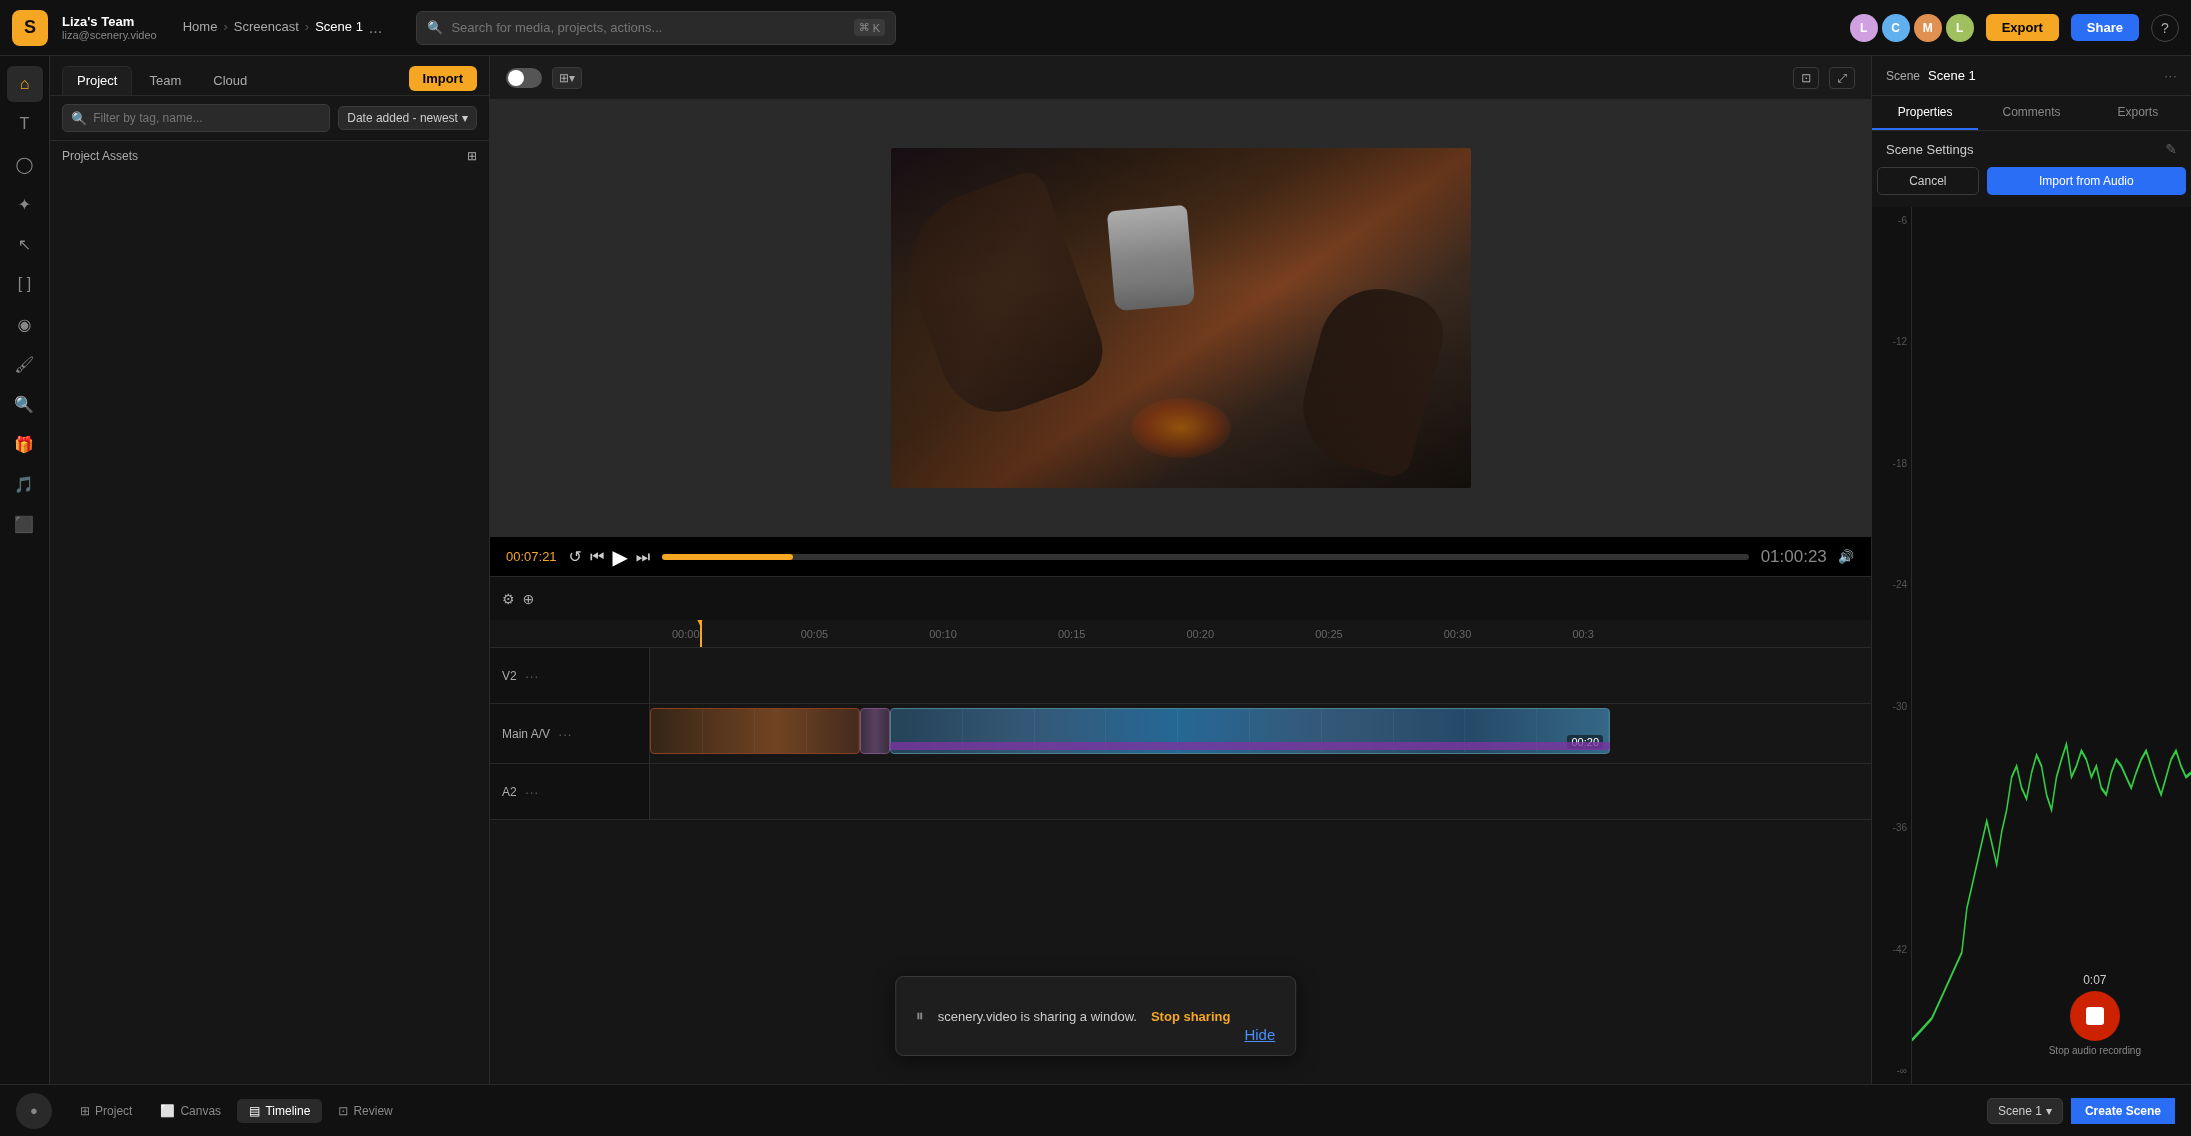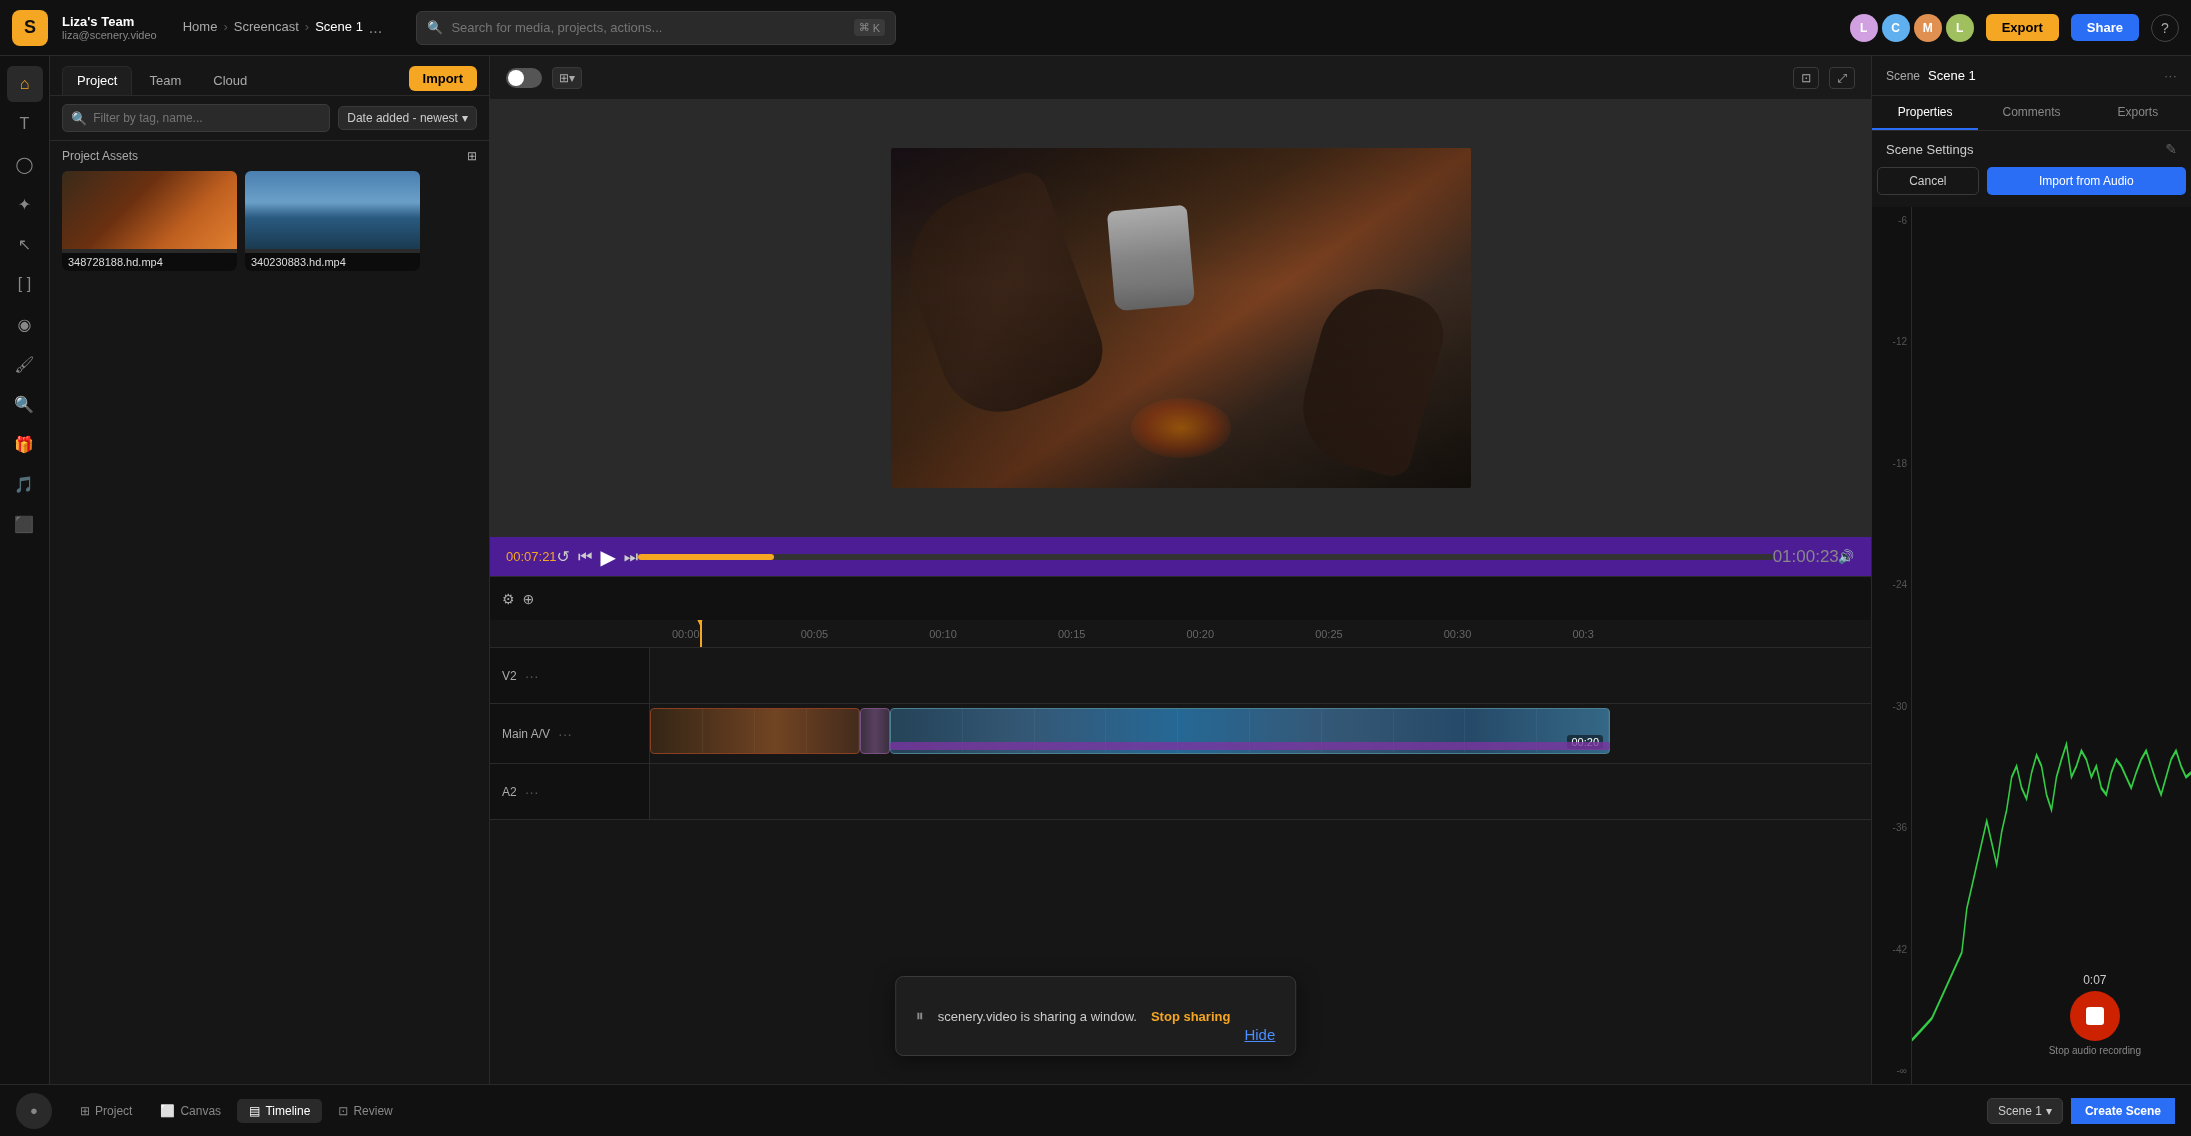--- a/index.html
+++ b/index.html
@@ -271,24 +271,25 @@
       position: absolute; left: 220px; top: 60px;
       width: 80px; height: 100px;
       background: linear-gradient(180deg, #c0c0c0 0%, #888 50%, #666 100%);
       border-radius: 8px 8px 12px 12px;
       transform: rotate(-5deg);
     }
 
     
     .playback-bar {
       height: 40px;
-      background: #4c1d95;
+      background: #000000;
       display: flex;
       align-items: center;
       padding: 0 16px;
+      gap: 12px;
       border-top: 1px solid #2a2a2a;
       flex-shrink: 0;
     }
     .time-current { color: #f5a623; font-size: 13px; font-weight: 500; }
     .playback-icons { display: flex; gap: 8px; }
     .pb-btn {
       background: none; border: none; color: #ccc; cursor: pointer; font-size: 16px;
       display: flex; align-items: center;
     }
     .pb-play {
@@ -633,30 +634,20 @@
       </div>
       <div class="panel-sort">
         <span>Date added - newest</span>
         <span>▾</span>
       </div>
     </div>
     <div class="panel-assets-header">
       <span>Project Assets</span>
       <span>⊞</span>
     </div>
-    <div class="panel-assets-grid">
-      <div class="asset-thumb">
-        <div class="asset-thumb-fire"></div>
-        <div class="asset-thumb-label">348728188.hd.mp4</div>
-      </div>
-      <div class="asset-thumb">
-        <div class="asset-thumb-lake"></div>
-        <div class="asset-thumb-label">340230883.hd.mp4</div>
-      </div>
-    </div>
   </div>
 
   <div class="center-panel">
 
     <div class="video-controls-bar">
       <div class="toggle-switch"></div>
       <div class="grid-btn">⊞▾</div>
       <div class="center-spacer"></div>
       <div class="fit-btn">⊡</div>
       <div class="size-btn">⤢</div>

